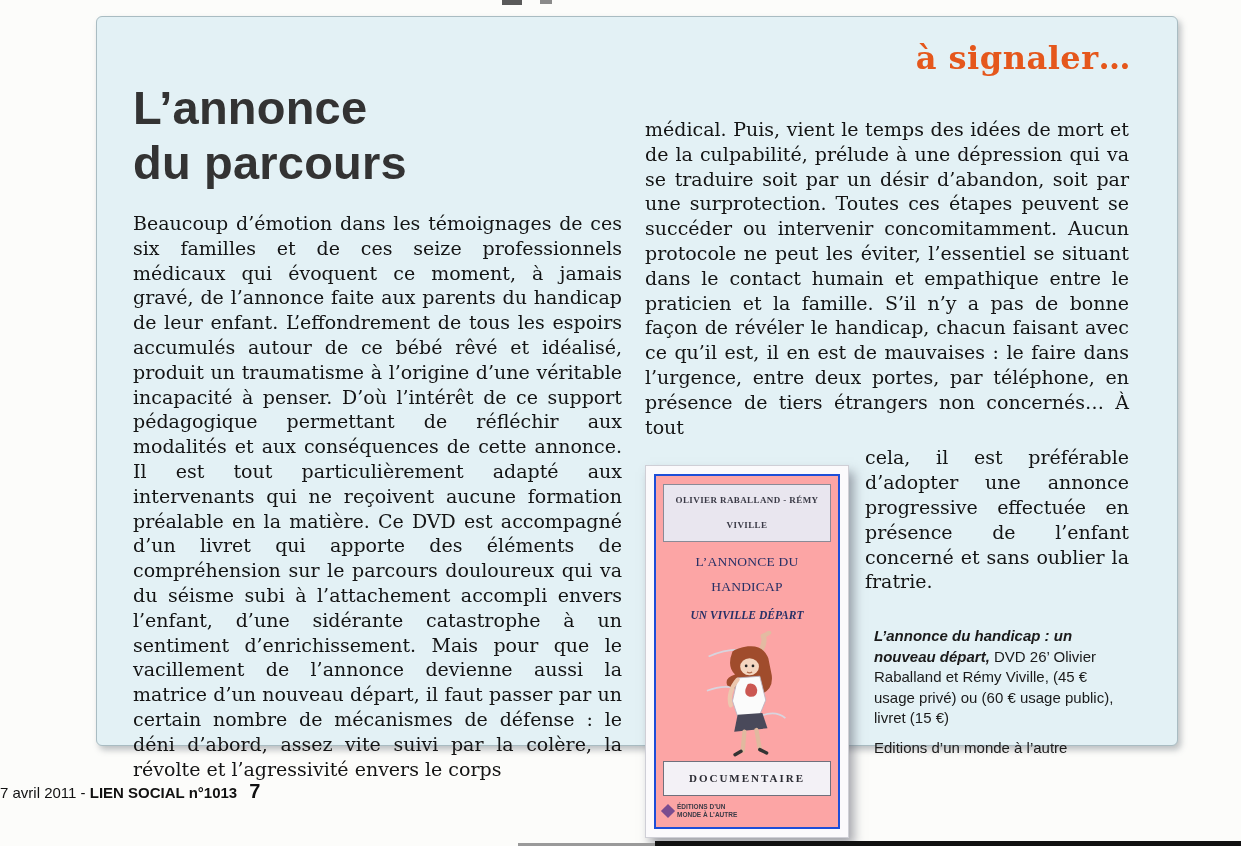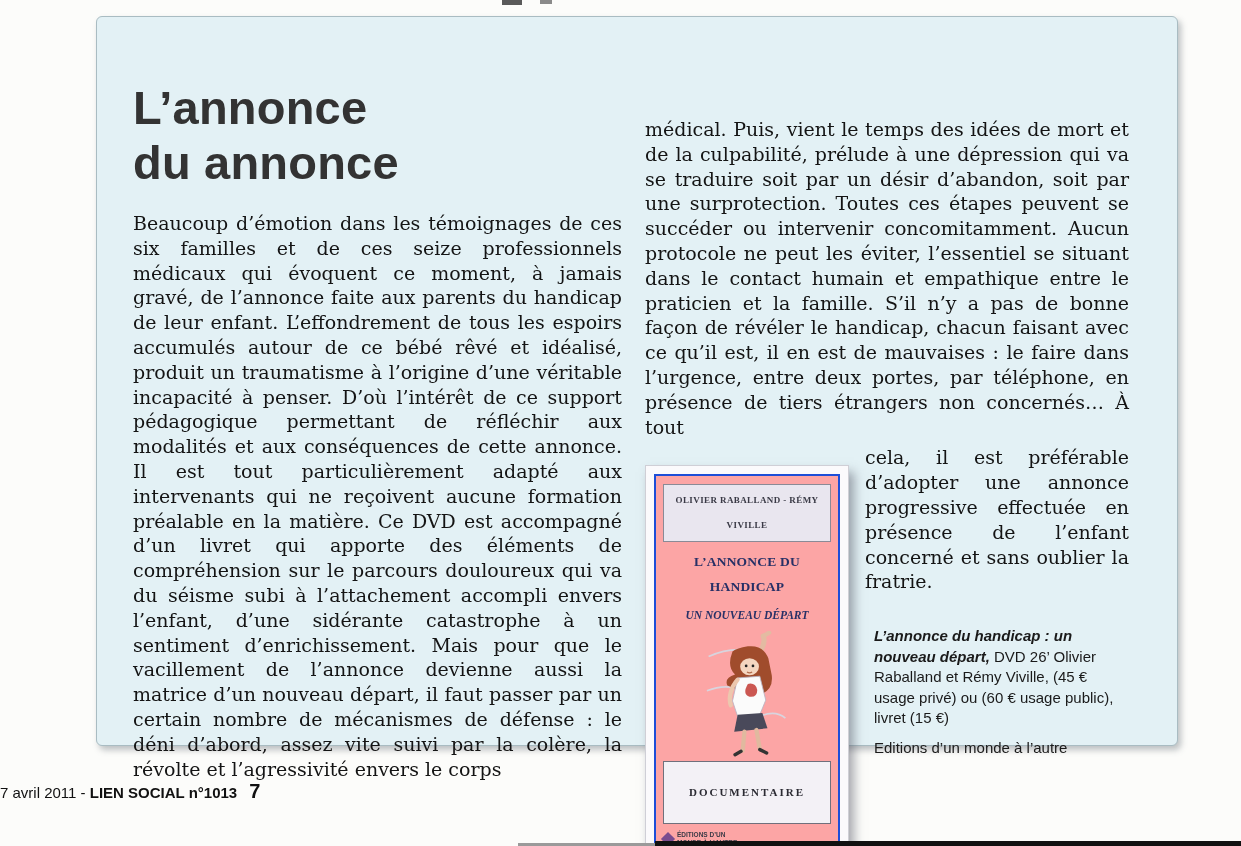--- a/index.html
+++ b/index.html
@@ -78,21 +78,21 @@
     font-family: "Liberation Serif", serif;
     font-weight: bold;
     font-size: 9px;
     letter-spacing: .4px;
     color: #3a3a46;
     padding: 3px 1px;
   }
   .dvd-title {
     margin-top: 8px;
     font-family: "Liberation Serif", serif;
-    font-weight: bold;
+    font-weight: normal;
     font-size: 13.5px;
     letter-spacing: .2px;
     color: #273066;
   }
   .dvd-subtitle {
     margin-top: 3px;
     font-family: "Liberation Serif", serif;
     font-weight: bold;
     font-style: italic;
     font-size: 11.5px;
@@ -101,21 +101,21 @@
   .dvd-art { height: 128px; margin: 4px 10px 2px 10px; }
   .dvd-art svg { width: 100%; height: 100%; }
   .dvd-genre {
     border: 1px solid #70707c;
     background: #f3f1f6;
     font-family: "Liberation Serif", serif;
     font-weight: bold;
     font-size: 11px;
     letter-spacing: 2px;
     color: #2b2b33;
-    padding: 18px 0;
+    padding: 4px 0;
     margin-top: 0;
   }
   .dvd-logo {
     display: flex; align-items: center; gap: 4px;
     margin-top: 5px; height: 20px;
     text-align: left;
   }
   .logo-mark {
     width: 10px; height: 10px;
     background: #7a4c8f;
@@ -164,39 +164,40 @@
   .artifact.mark-top-1 { left: 502px; top: 0; width: 20px; height: 5px; background: #5a5a5a; }
   .artifact.mark-top-2 { left: 540px; top: 0; width: 12px; height: 4px; background: #8a8a8a; }
 </style>
 </head>
 <body>
 
 <div class="page">
 
   <div class="panel">
 
+    <div class="section-label">à signaler…</div>
 
     <div class="title">
       <div>L’annonce</div>
-      <div>du annonce</div>
+      <div>du parcours</div>
     </div>
 
     <div class="col col1">Beaucoup d’émotion dans les témoignages de ces six familles et de ces seize professionnels médicaux qui évoquent ce moment, à jamais gravé, de l’annonce faite aux parents du handicap de leur enfant. L’effondrement de tous les espoirs accumulés autour de ce bébé rêvé et idéalisé, produit un traumatisme à l’origine d’une véritable incapacité à penser. D’où l’intérêt de ce support pédagogique permettant de réfléchir aux modalités et aux conséquences de cette annonce. Il est tout particulièrement adapté aux intervenants qui ne reçoivent aucune formation préalable en la matière. Ce DVD est accompagné d’un livret qui apporte des éléments de compréhension sur le parcours douloureux qui va du séisme subi à l’attachement accompli envers l’enfant, d’une sidérante catastrophe à un sentiment d’enrichissement. Mais pour que le vacillement de l’annonce devienne aussi la matrice d’un nouveau départ, il faut passer par un certain nombre de mécanismes de défense : le déni d’abord, assez vite suivi par la colère, la révolte et l’agressivité envers le corps</div>
 
     <div class="col col2">
 
       <div class="col2-text">médical. Puis, vient le temps des idées de mort et de la culpabilité, prélude à une dépression qui va se traduire soit par un désir d’abandon, soit par une surprotection. Toutes ces étapes peuvent se succéder ou intervenir concomitamment. Aucun protocole ne peut les éviter, l’essentiel se situant dans le contact humain et empathique entre le praticien et la famille. S’il n’y a pas de bonne façon de révéler le handicap, chacun faisant avec ce qu’il est, il en est de mauvaises : le faire dans l’urgence, entre deux portes, par téléphone, en présence de tiers étrangers non concernés… À tout</div>
 
       <div class="media-row">
 
         <div class="dvd-photo">
           <div class="dvd-inner">
             <div class="dvd-authors">OLIVIER RABALLAND - RÉMY VIVILLE</div>
             <div class="dvd-title">L’ANNONCE DU HANDICAP</div>
-            <div class="dvd-subtitle">UN NOUVEAU DÉPART</div>
+            <div class="dvd-subtitle">UN VIVILLE DÉPART</div>
             <div class="dvd-art">
               <svg viewBox="0 0 110 150" xmlns="http://www.w3.org/2000/svg">
 
                 <path d="M10 30 q30 -14 60 -4 M8 70 q26 -10 44 2 M70 100 q18 -8 30 2" stroke="#d8d4de" stroke-width="2" fill="none"></path>
 
                 <path d="M62 38 C70 25 78 14 74 6" stroke="#e3bba2" stroke-width="6" fill="none" stroke-linecap="round"></path>
                 <path d="M74 6 l7 -4" stroke="#e3bba2" stroke-width="5" stroke-linecap="round"></path>
 
                 <path d="M38 24 q-7 18 3 27 q-13 4 -9 13 l10 4 q-2 10 8 10 l22 -4 q14 -6 12 -22 l-4 -20 q-6 -16 -24 -14 q-13 2 -18 6 z" fill="#a04c2c"></path>
 

